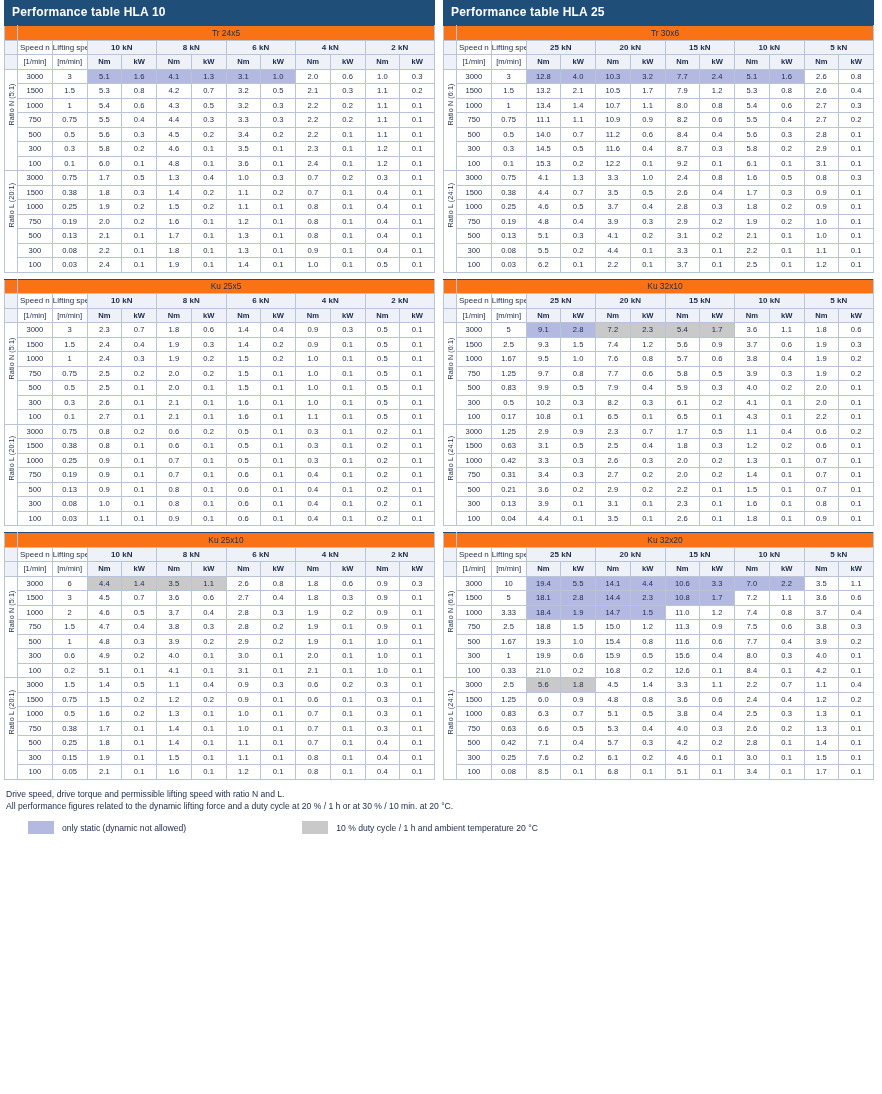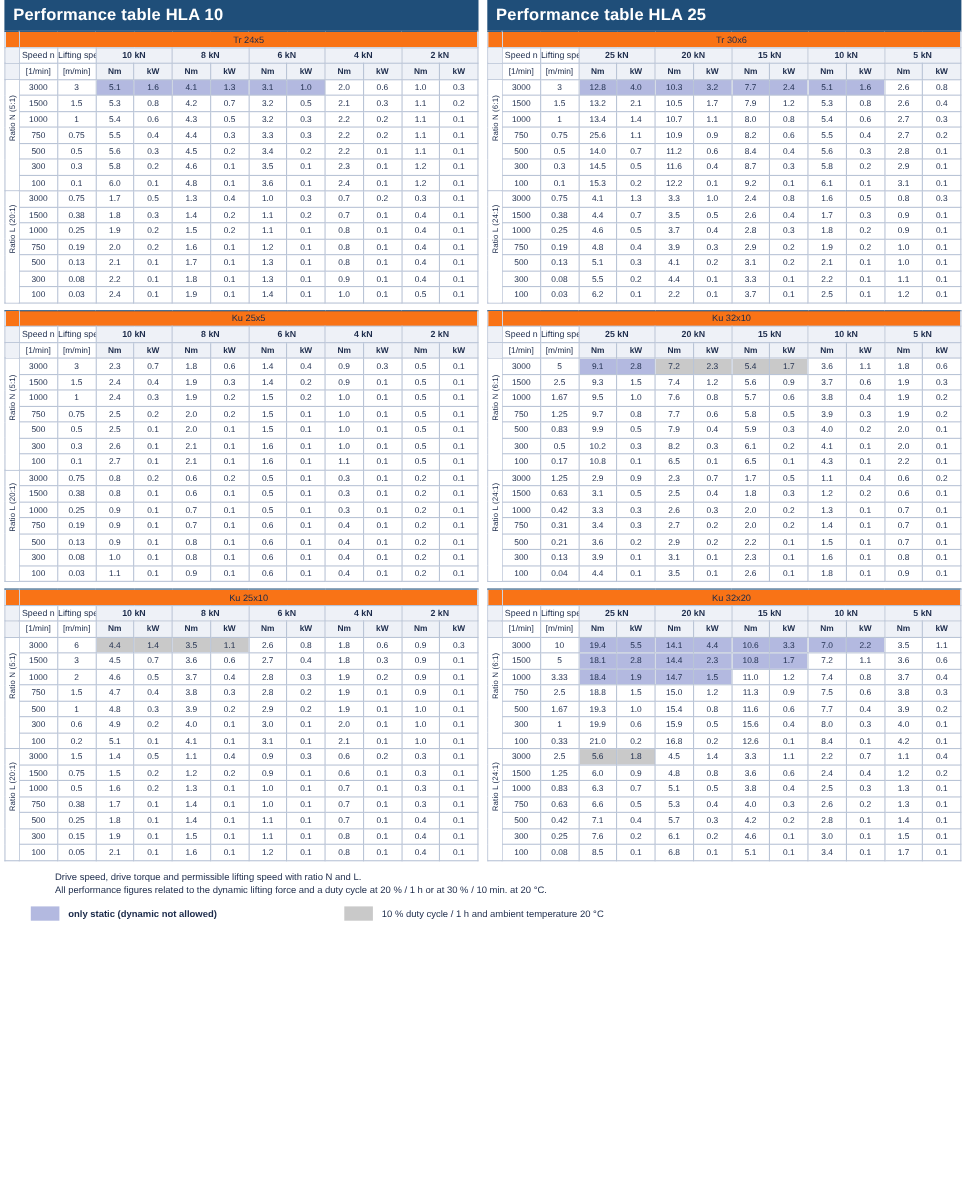--- a/index.html
+++ b/index.html
@@ -12,21 +12,21 @@
     color: #1b2a4a;
   }
   .page { width: 882px; padding: 0; position: relative; }
   .cols { display: flex; gap: 8px; padding: 0 4px; }
   .col { width: 431px; }
 
   .tbl-title {
     background: #1f4e79;
     color: #ffffff;
     font-weight: bold;
-    font-size: 15px;
+    font-size: 12px;
     padding: 5px 8px 6px 8px;
     letter-spacing: 0.2px;
   }
   table.perf {
     width: 100%;
     border-collapse: collapse;
     table-layout: fixed;
     font-size: 7.6px;
   }
   table.perf td, table.perf th {
@@ -76,34 +76,33 @@
   .hl-duty { background: #c9c9c9 !important; }
   .grp-end td { border-bottom: 1.4px solid #1f4e79; }
   .sec-gap { height: 6px; }
   table.perf tr.first-head td { border-top: 1px solid #1f4e79; }
 
   .notes {
     padding: 8px 6px 2px 6px;
     font-size: 8.6px;
     line-height: 1.5;
     color: #1b2a4a;
-    margin-left: 44px;
   }
   .legend {
     display: flex;
     align-items: center;
     padding: 6px 6px 10px 6px;
     font-size: 8.6px;
   }
   .legend .item { display: flex; align-items: center; margin-right: 40px; }
   .sw { width: 26px; height: 13px; display: inline-block; margin-right: 8px; }
   .sw.static { background: #b3b9e0; }
   .sw.duty { background: #c9c9c9; }
   .legend .lg-label { white-space: nowrap; }
-  .legend .item.first { margin-left: 22px; font-weight: bold; }
+  .legend .item.first { margin-left: 22px; }
   .legend .item.second { margin-left: 38px; padding-left: 38px; }
 </style>
 </head>
 <body>
 
 <div class="page">
   <div class="cols">
     <div class="col">
         <div class="tbl-title">Performance table HLA 10</div>
         <table class="perf">
@@ -888,21 +887,21 @@
               <td class="v">8.0</td>
               <td class="v">0.8</td>
               <td class="v">5.4</td>
               <td class="v">0.6</td>
               <td class="v">2.7</td>
               <td class="v">0.3</td>
             </tr>
             <tr class="">
               <td class="speed">750</td>
               <td class="lift">0.75</td>
-              <td class="v">25.6</td>
+              <td class="v">11.1</td>
               <td class="v">1.1</td>
               <td class="v">10.9</td>
               <td class="v">0.9</td>
               <td class="v">8.2</td>
               <td class="v">0.6</td>
               <td class="v">5.5</td>
               <td class="v">0.4</td>
               <td class="v">2.7</td>
               <td class="v">0.2</td>
             </tr>

